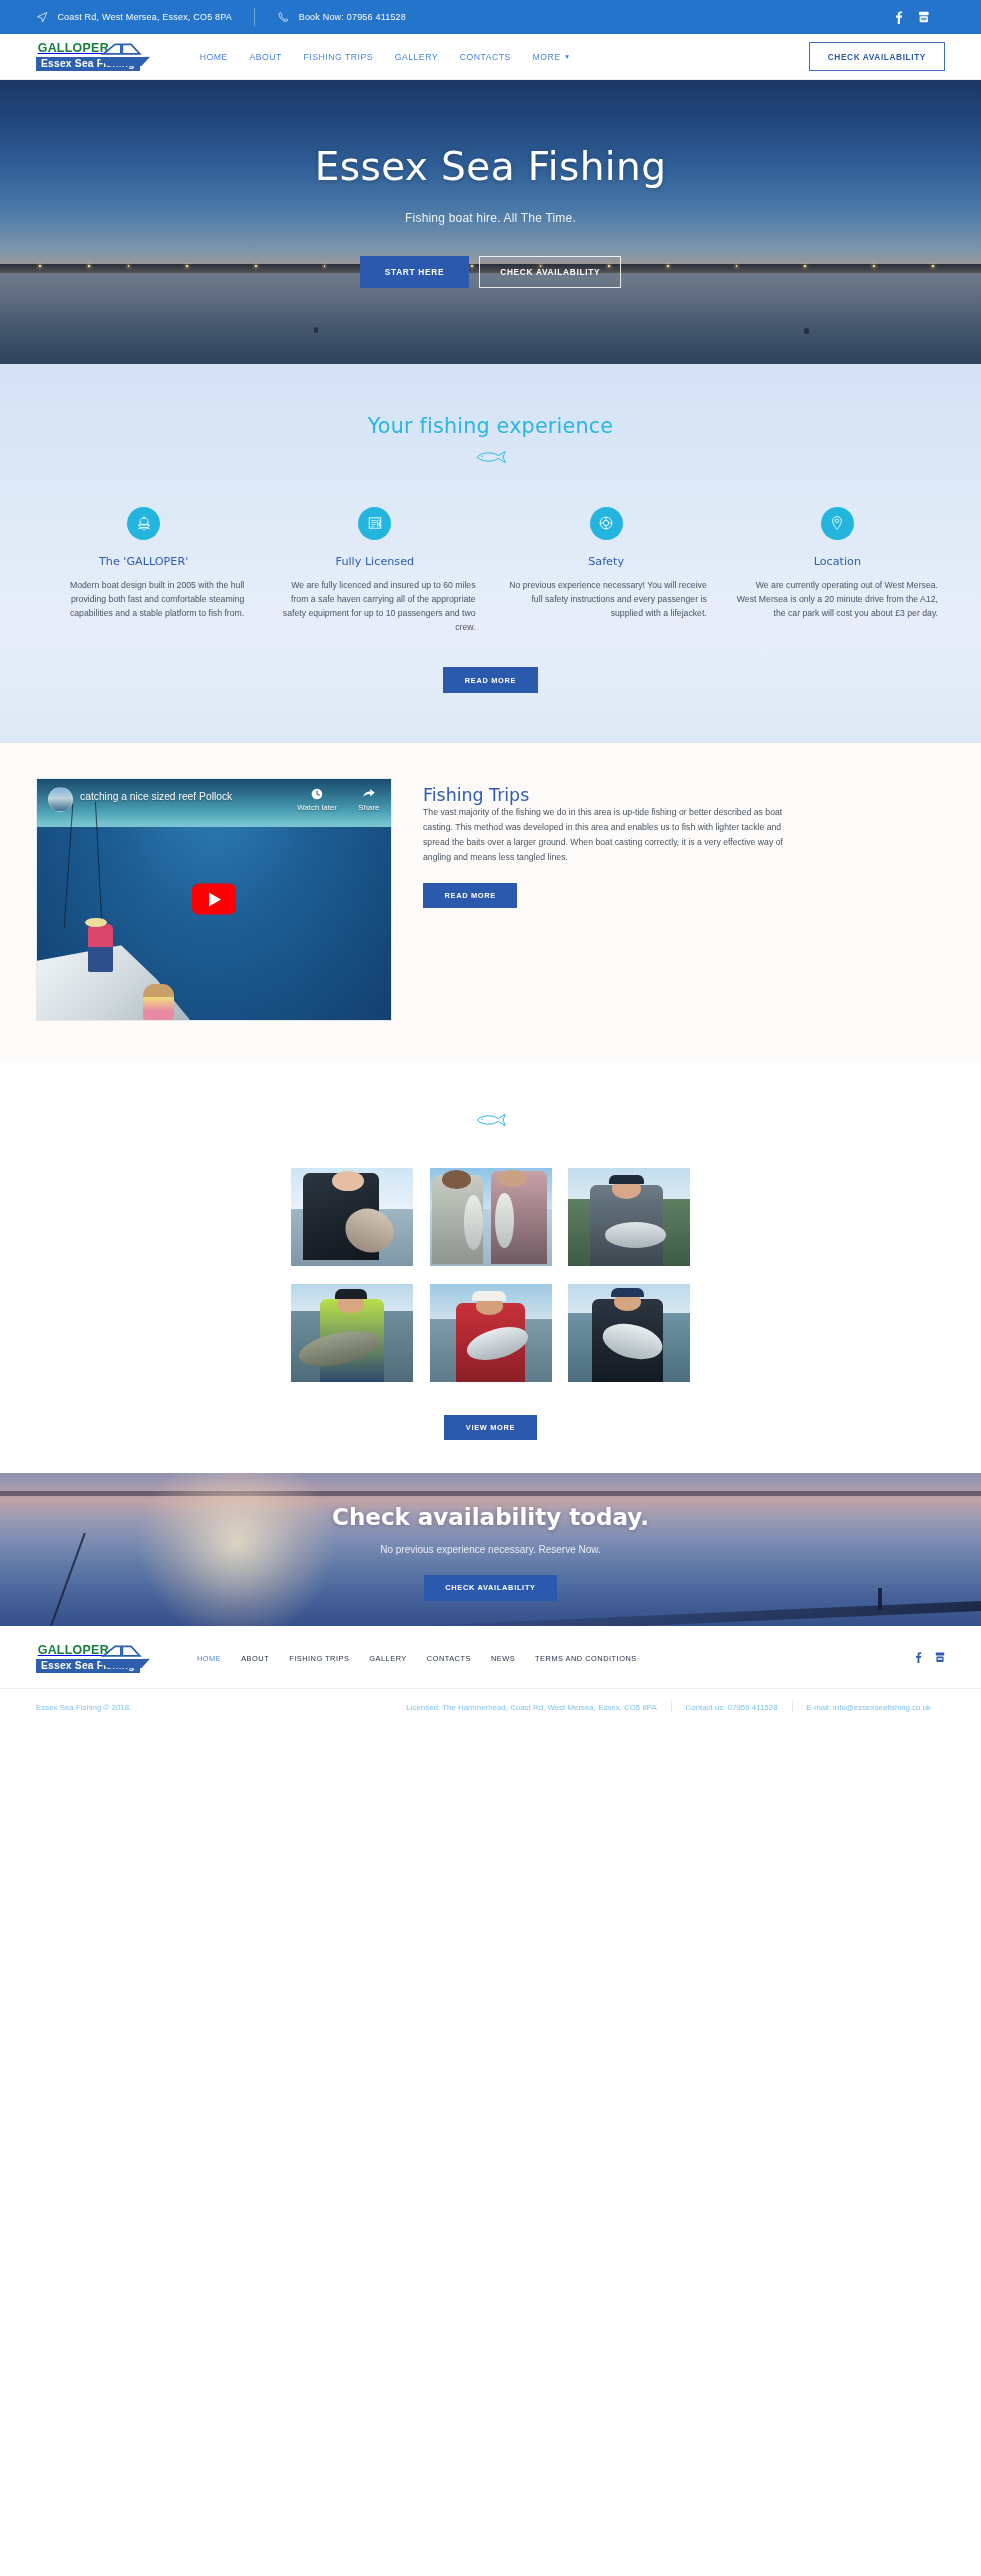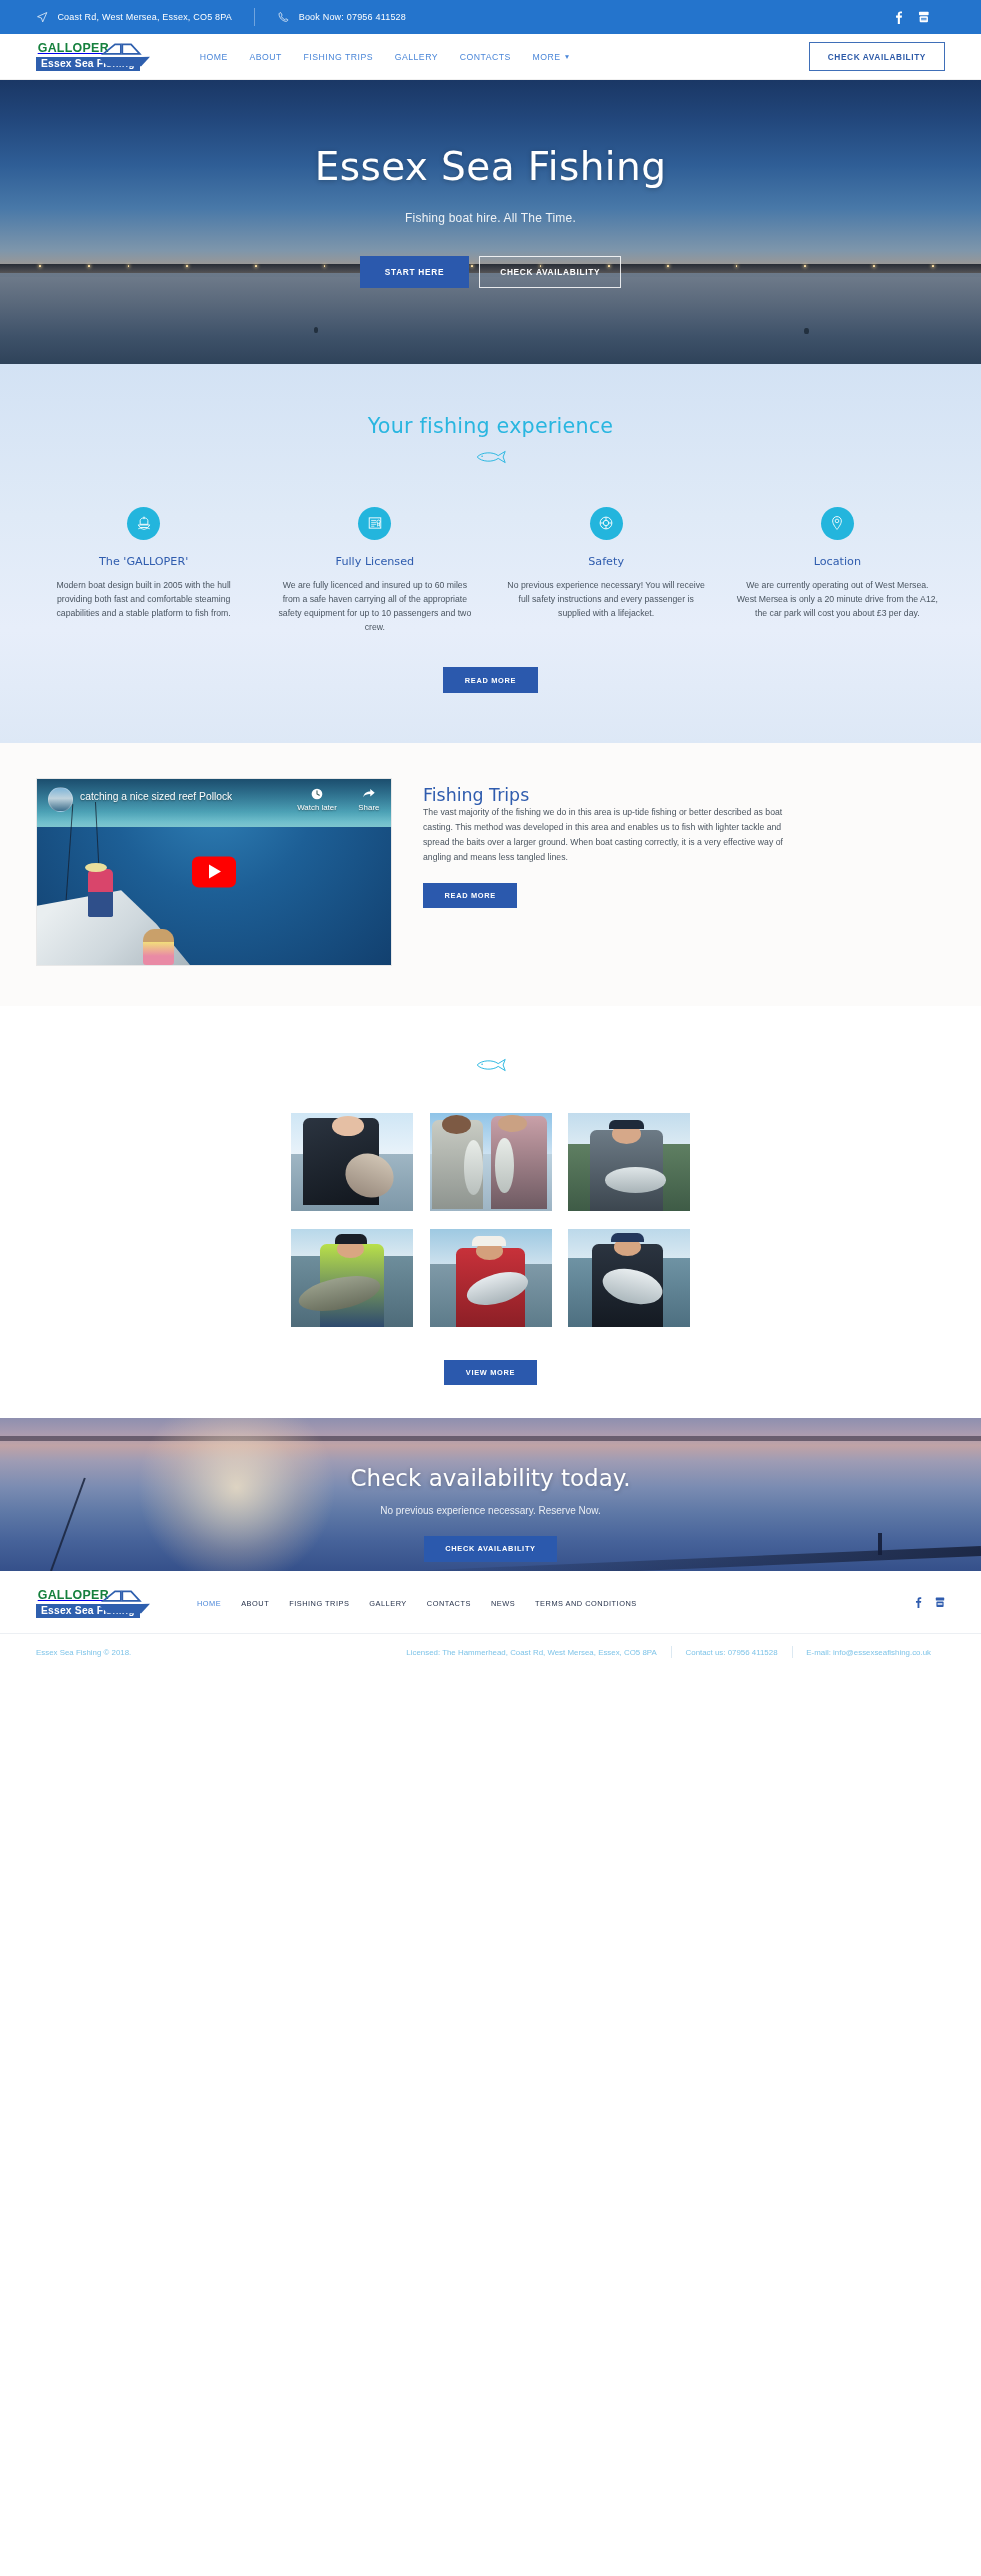--- a/index.html
+++ b/index.html
@@ -113,32 +113,32 @@
   .feat-ico {
     width:33px; height:33px; border-radius:50%; background:#23b5dd;
     margin:0 auto; display:flex; align-items:center; justify-content:center;
   }
   .feat-title {
     font-family:"DejaVu Sans", sans-serif; font-size:11.2px; color:#2f5cae;
     margin-top:15px; font-weight:normal;
   }
   .feat-text {
     font-size:8.7px; color:#4a5560; line-height:14px; margin-top:10.8px;
-    text-align:center;
+    text-align:right;
   }
   .feat-btn-wrap { margin-top:33px; }
   .btn-nav-solid {
     background:#2b59ad; color:#fff; border:none; font-size:7.4px; font-weight:bold;
     letter-spacing:0.7px; padding:8.3px 21.5px; cursor:pointer;
   }
 
   
   .trips { background:#fcfbfa; padding:35px 36px 40px; display:flex; gap:31px; }
   .video {
-    width:356px; height:188px; position:relative; overflow:hidden;
+    width:356px; height:243px; position:relative; overflow:hidden;
     background:linear-gradient(to bottom,#2b7fb8 0%, #1f6fa8 18%, #1a5a93 35%, #164b80 60%, #123d6c 100%);
     border:0.8px solid #e8e8e8;
   }
   .vid-sky {
     position:absolute; left:0; right:0; top:0; height:51px;
     background:linear-gradient(to bottom,#2f86bd,#55b3c9 65%,#86c9cf 100%);
   }
   .vid-sea {
     position:absolute; left:0; right:0; top:48px; bottom:0;
     background:radial-gradient(ellipse at 50% -20%, #2f7fb5 0%, #1d5f96 40%, #12406f 100%);
@@ -227,23 +227,22 @@
     background:linear-gradient(to right, rgba(30,40,70,0), rgba(25,35,62,.9));
     transform:rotate(-2.5deg); transform-origin:right center;
   }
   .cta-rod {
     position:absolute; left:50px; bottom:0; width:1.7px; height:99px;
     background:rgba(25,35,60,.85); transform:rotate(20deg); transform-origin:bottom;
   }
   .cta-post { position:absolute; right:99px; bottom:16.5px; width:4.1px; height:21.5px; background:rgba(20,30,58,.9); }
   .cta-inner { position:relative; z-index:3; padding-top:31px; }
   .cta-title {
-    font-family:"DejaVu Sans", sans-serif; font-size:23px; color:#fff; font-weight:normal;
+    font-family:"DejaVu Sans", sans-serif; font-size:23px; color:#fff; font-weight:bold;
     text-shadow:0 0.8px 4.1px rgba(0,0,0,.25);
-    margin-top:16px;
   }
   .cta-sub { margin-top:14px; font-size:10px; color:#eaeef4; }
   .cta-btn-wrap { margin-top:20px; }
 
   
   .footer { background:#fff; padding:18px 36px 15px; display:flex; align-items:center; }
   .f-nav { display:flex; align-items:center; margin-left:38px; }
   .f-nav a {
     font-size:7.4px; color:#1e2a44; text-decoration:none; letter-spacing:0.5px; padding:0 10px;
   }

